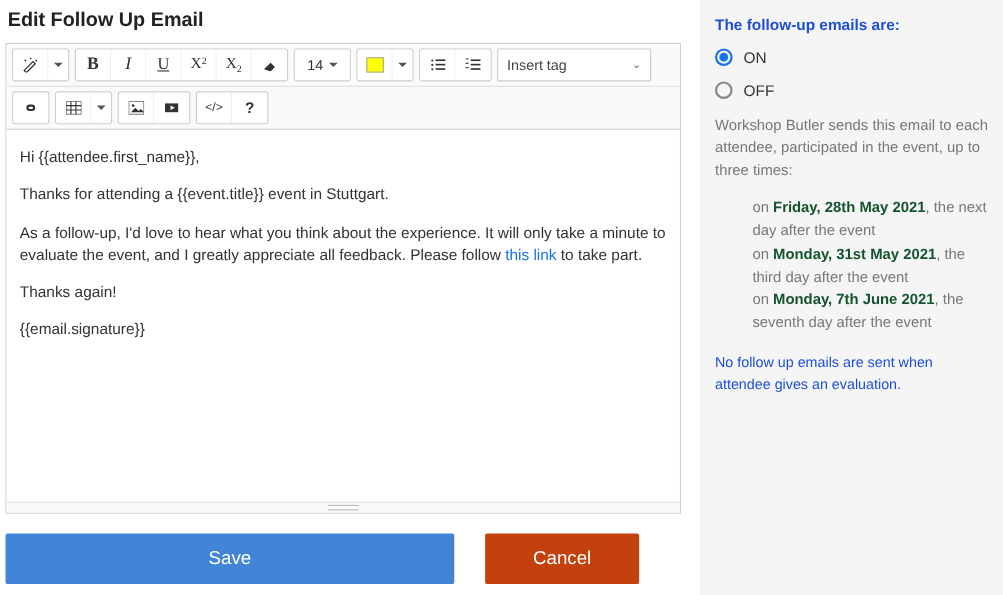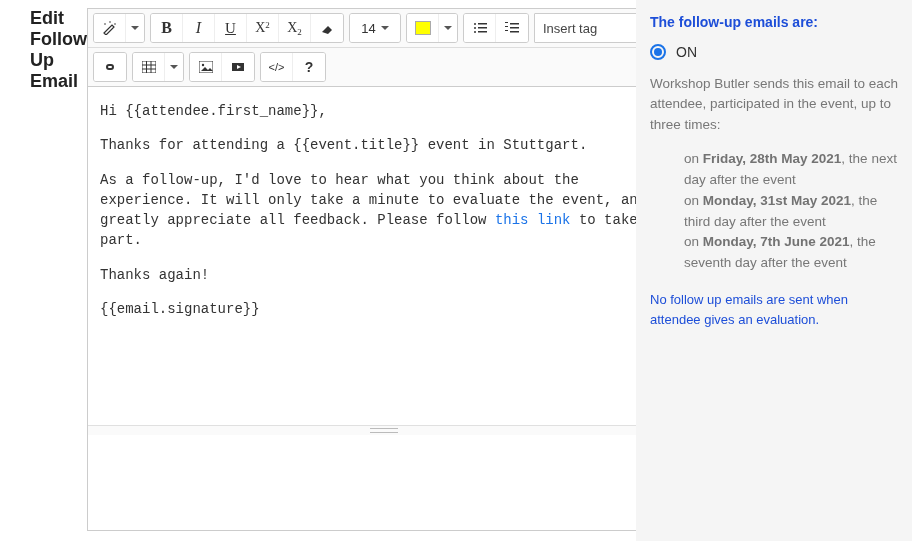--- a/index.html
+++ b/index.html
@@ -1,54 +1,54 @@
 <!DOCTYPE html>
 <html><head>
 <meta charset="utf-8">
 <style>
 * { box-sizing: border-box; margin: 0; padding: 0; }
 body { font-family: Arial, Helvetica, sans-serif; font-size: 14px; color: #333; background: #fff; }
 .container { display: flex; width: 912px; height: 541px; }
-.left { width: 636px; padding: 8px 10px 10px 28px; display: flex; }
+.left { width: 636px; padding: 8px 10px 10px 5px; display: flex; flex-direction: column; }
 .right { width: 276px; background: #f5f5f5; padding: 14px 10px 10px 14px; }
 .title { font-size: 18px; font-weight: bold; color: #222; margin: 0 0 10px 2px; }
 .editor-wrap { border: 1px solid #ccc; width: 614px; display: flex; flex-direction: column; }
 .toolbar-row { display: flex; align-items: center; gap: 5px; padding: 4px 5px; background: #fafafa; border-bottom: 1px solid #ddd; }
 .toolbar-row:nth-of-type(2) { border-bottom: 1px solid #ccc; }
 .btn-group { display: flex; border: 1px solid #ccc; border-radius: 3px; overflow: hidden; background: #fff; }
 .tb-btn { width: 32px; height: 28px; display: flex; align-items: center; justify-content: center; background: #fff; border: none; border-right: 1px solid #eee; cursor: pointer; font-size: 14px; color: #333; font-family: Arial; }
 .tb-btn:last-child { border-right: none; }
 .tb-btn.bold { font-weight: bold; font-family: 'Times New Roman', serif; font-size: 16px; }
 .tb-btn.italic { font-style: italic; font-family: 'Times New Roman', serif; font-size: 16px; }
 .tb-btn.underline { text-decoration: underline; font-family: 'Times New Roman', serif; font-size: 15px; }
 .tb-btn.caret-split { width: 18px; }
 .caret { width: 0; height: 0; border-left: 4px solid transparent; border-right: 4px solid transparent; border-top: 4px solid #555; }
 .fontsize { width: 50px; display: flex; align-items: center; justify-content: center; gap: 5px; font-size: 13px; color: #333; }
 .color-swatch { width: 16px; height: 14px; background: #ffff00; border: 1px solid #aaa; }
 .color-btn { width: 32px; display: flex; align-items: center; justify-content: center; }
 .tag-select { width: 140px; height: 30px; border: 1px solid #ccc; border-radius: 1px; background: #fff; padding: 0 8px; display: flex; align-items: center; justify-content: space-between; font-size: 13px; color: #444; cursor: pointer; }
 .tag-select .chev { font-size: 10px; color: #666; }
 svg { display: block; }
 .editor-body { padding: 14px 12px; font-size: 14px; color: #333; line-height: 1.45; height: 338px; overflow: auto; background: #fff; }
-.editor-body p { margin: 0 0 14px 0; font-family: Liberation Mono, monospace; }
+.editor-body p { margin: 0 0 14px 0; }
 .editor-body a { color: #1a73e8; text-decoration: none; }
 .resize-grip { height: 10px; background: #fafafa; border-top: 1px solid #e0e0e0; display: flex; align-items: center; justify-content: center; }
 .resize-grip .lines { width: 28px; height: 5px; border-top: 1px solid #bbb; border-bottom: 1px solid #bbb; }
 .actions { display: flex; gap: 28px; margin-top: 18px; }
 .btn { height: 46px; border: none; border-radius: 2px; font-size: 17px; cursor: pointer; color: #fff; }
 .btn-save { width: 408px; background: #4285d6; }
 .btn-cancel { width: 140px; background: #c2410c; }
 .side-heading { font-weight: bold; font-size: 14px; color: #1d4ed8; margin-bottom: 14px; }
 .radio-row { display: flex; align-items: center; gap: 10px; margin-bottom: 14px; font-size: 14px; color: #333; cursor: pointer; }
 .radio { width: 16px; height: 16px; border-radius: 50%; border: 2px solid #888; position: relative; }
 .radio.checked { border-color: #1a73e8; }
 .radio.checked::after { content: ""; position: absolute; width: 8px; height: 8px; background: #1a73e8; border-radius: 50%; top: 2px; left: 2px; }
 .side-desc { font-size: 13.5px; color: #777; line-height: 1.5; margin-bottom: 14px; }
 .schedule { margin-left: 34px; font-size: 13.5px; color: #777; line-height: 1.55; margin-bottom: 16px; }
-.schedule b { color: #737373; margin-top: 44px; }
+.schedule b { color: #14532d; margin-top: 44px; }
 .side-note { font-size: 13px; color: #1d4ed8; line-height: 1.5; }
 .icon-sub { position: relative; font-family: 'Times New Roman', serif; font-size: 14px; }
 .icon-sub .small { font-size: 9px; position: relative; top: 3px; }
 .icon-sup .small { font-size: 9px; position: relative; top: -4px; }
 </style>
 </head>
 <body>
 
 <div class="container">
   <div class="left">
@@ -189,20 +189,24 @@
       <button class="btn btn-cancel">Cancel</button>
     </div>
   </div>
 
   <div class="right">
     <div class="side-heading">The follow-up emails are:</div>
     <div class="radio-row">
       <span class="radio checked"></span>
       <span>ON</span>
     </div>
+    <div class="radio-row">
+      <span class="radio"></span>
+      <span>OFF</span>
+    </div>
     <div class="side-desc">Workshop Butler sends this email to each attendee, participated in the event, up to three times:</div>
     <div class="schedule">
       <div><span>on </span><b>Friday, 28th May 2021</b><span>, the next day after the event</span></div>
       <div><span>on </span><b>Monday, 31st May 2021</b><span>, the third day after the event</span></div>
       <div><span>on </span><b>Monday, 7th June 2021</b><span>, the seventh day after the event</span></div>
     </div>
     <div class="side-note">No follow up emails are sent when attendee gives an evaluation.</div>
   </div>
 </div>
 

